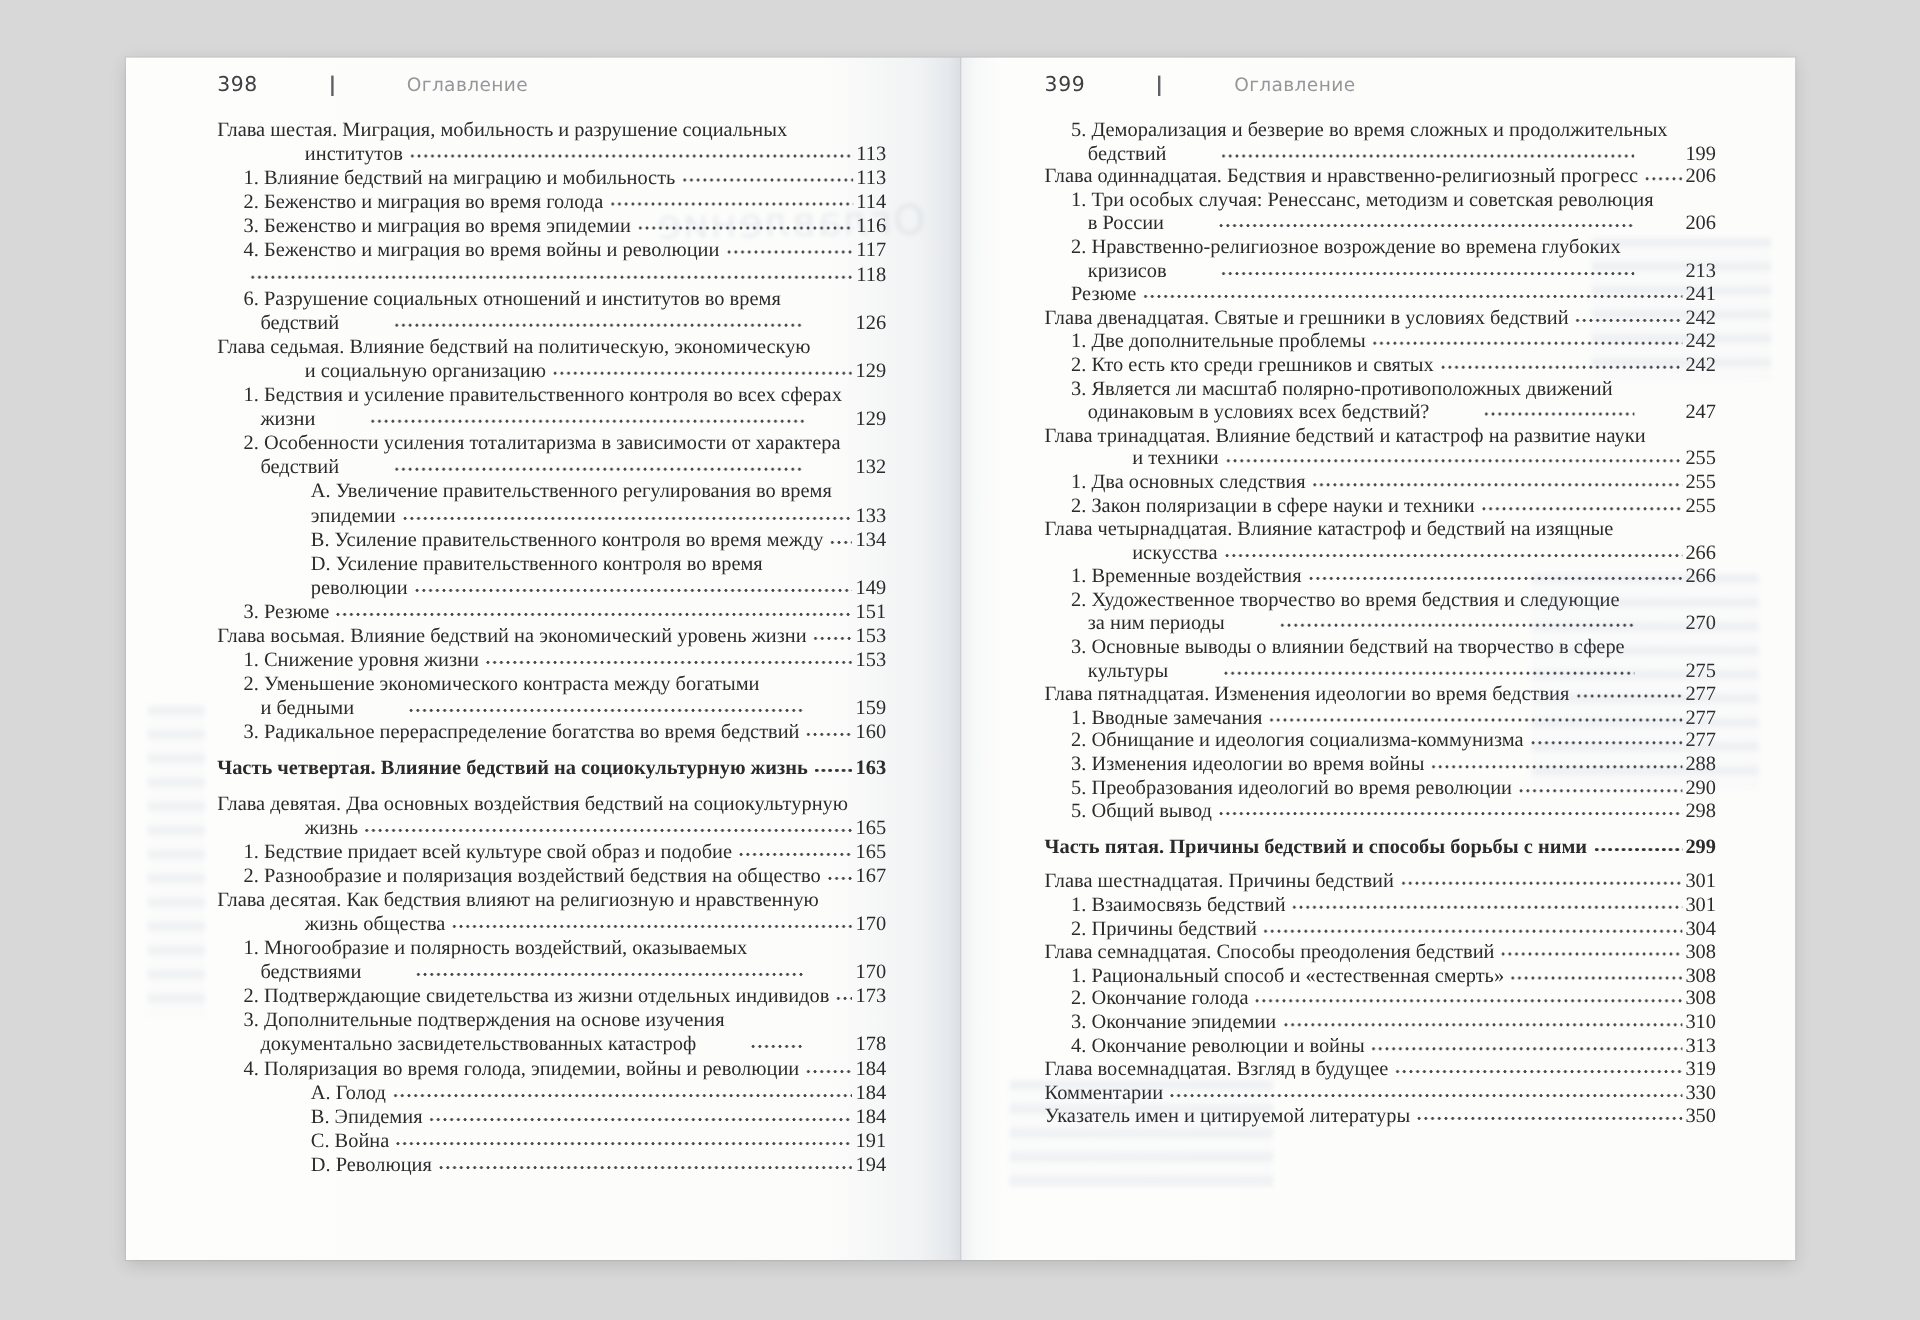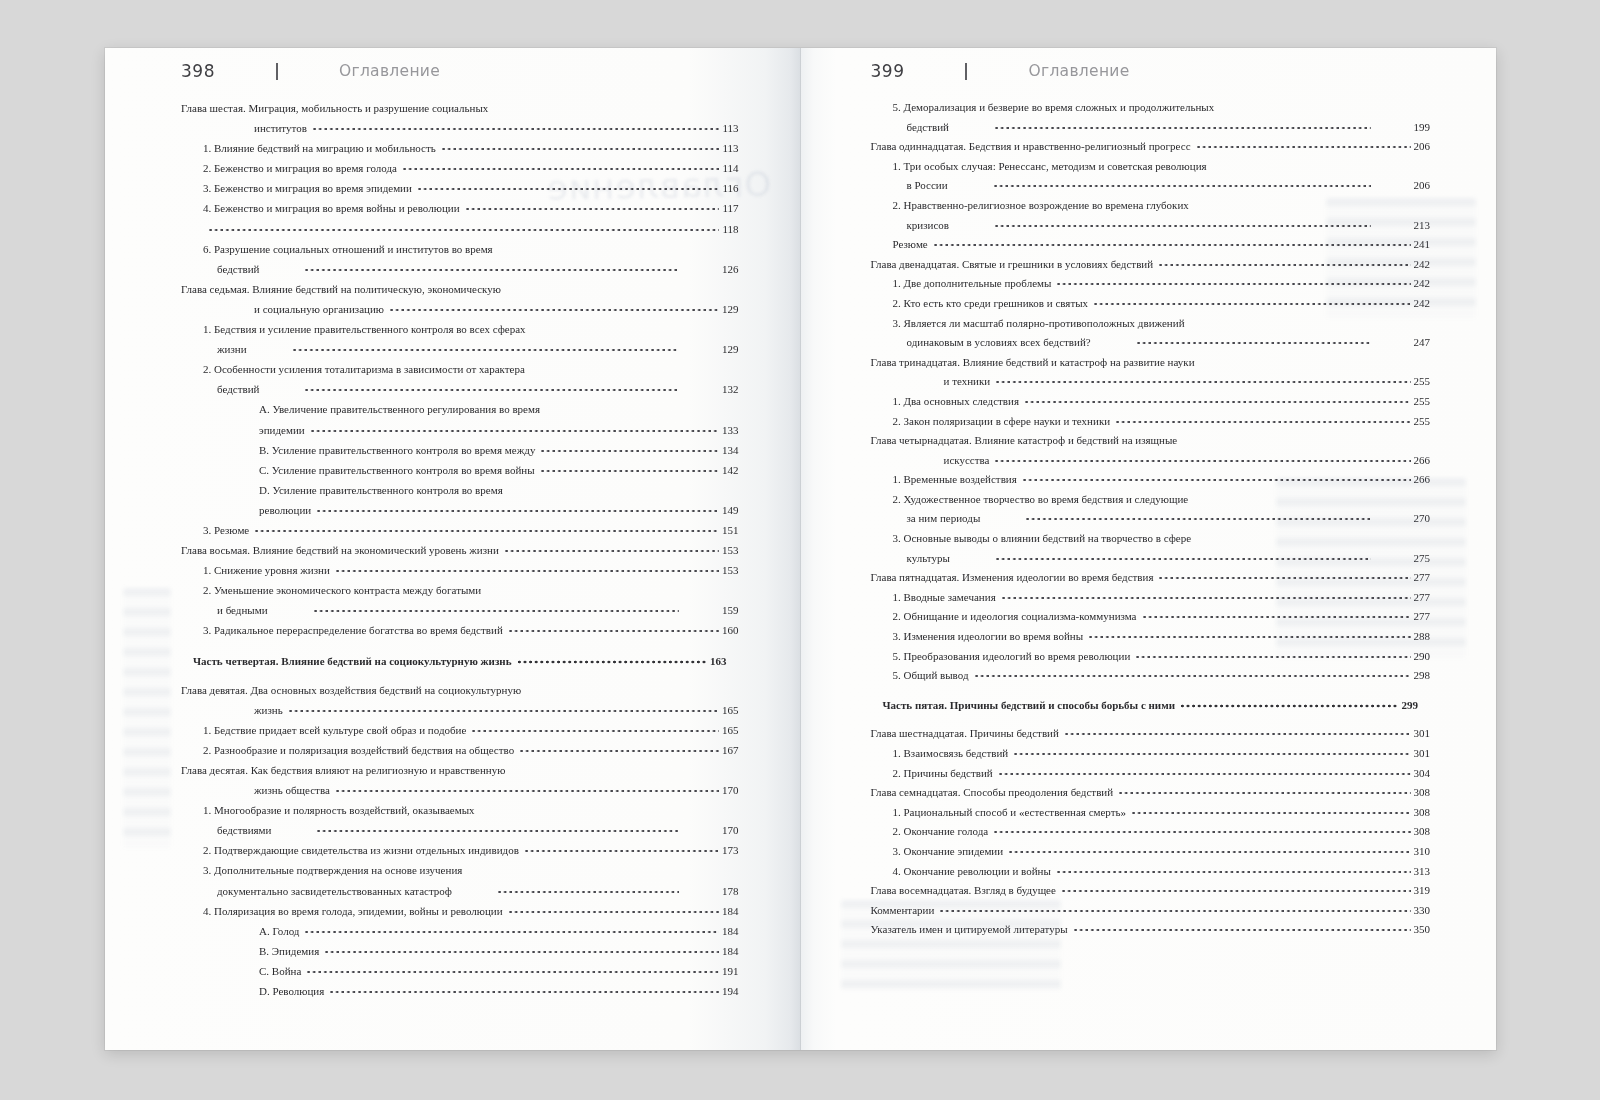--- a/index.html
+++ b/index.html
@@ -34,41 +34,41 @@
   }
   .page-inner-left{padding:12px 61px 0 76px;}
   .page-inner-right{padding:12px 66px 0 70px;}
 
   .header{display:flex;align-items:center;height:22px;
     font-family:"DejaVu Sans","Liberation Sans",sans-serif;gap:48px;}
   .pnum{font-size:17px;color:var(--header-dark);letter-spacing:0.5px;}
   .hdiv{width:2px;height:17px;background:#606064;margin:0 13px;}
   .htitle{font-size:15.5px;color:var(--header-muted);letter-spacing:0.3px;}
 
-  .toc{margin-top:16px;font-size:11px;color:var(--text);}
+  .toc{margin-top:16px;font-size:17px;color:var(--text);}
   .toc-left .row{line-height:20.1px;}
   .toc-right .row{line-height:19.6px;}
   .row{display:flex;align-items:baseline;white-space:nowrap;}
   .row .t{flex:0 1 auto;}
   .leader{
     flex:1 1 10px;min-width:8px;height:4px;align-self:baseline;
     margin:0 3px 0 6px;
     background-image:radial-gradient(circle at 1.6px 2px,var(--dots) 1.1px,transparent 1.45px);
     background-size:5.6px 4px;background-repeat:repeat-x;background-position:left bottom;
     transform:translateY(-1px);
   }
   .num{flex:0 0 auto;}
 
   .i-chapter{padding-left:0;}
   .i-chapcont{padding-left:73px;}
   .i-item{padding-left:22px;}
   .i-itemcont{padding-left:36px;gap:40px;}
   .i-letter{padding-left:78px;}
   .i-lettercont{padding-left:78px;text-align:center;}
-  .i-part{padding-left:0;font-weight:700;margin:10px 12px 9px;}
+  .i-part{padding-left:0;font-weight:700;margin:10px 0 9px;}
   .i-part .leader{
     background-image:radial-gradient(circle at 1.6px 2px,#313135 1.3px,transparent 1.6px);
   }
 
   
   .ghost{
     position:absolute;pointer-events:none;
     font-family:"DejaVu Sans","Liberation Sans",sans-serif;
     color:rgba(110,125,155,0.12);
     transform:scaleX(-1) rotate(1deg);
@@ -173,25 +173,20 @@
           </div>
           <div class="row i-lettercont">
             <span class="t">эпидемии</span>
             <span class="leader"></span>
             <span class="num">133</span>
           </div>
           <div class="row i-letter">
             <span class="t">B. Усиление правительственного контроля во время между</span>
             <span class="leader"></span>
             <span class="num">134</span>
-          </div>
-          <div class="row i-letter">
-            <span class="t">C. Усиление правительственного контроля во время войны</span>
-            <span class="leader"></span>
-            <span class="num">142</span>
           </div>
           <div class="row i-letter">
             <span class="t">D. Усиление правительственного контроля во время</span>
           </div>
           <div class="row i-lettercont">
             <span class="t">революции</span>
             <span class="leader"></span>
             <span class="num">149</span>
           </div>
           <div class="row i-item">

